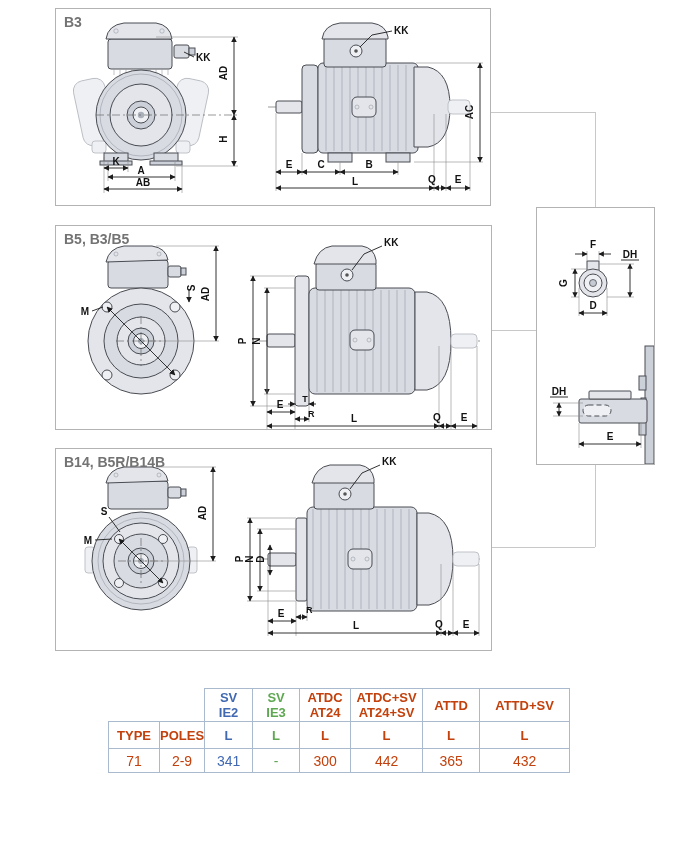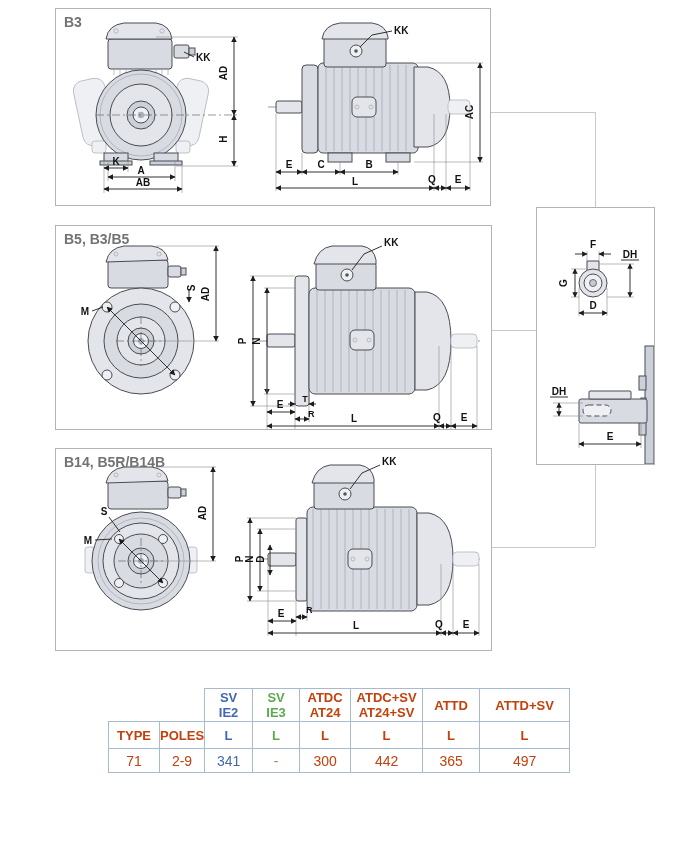--- a/index.html
+++ b/index.html
@@ -426,18 +426,18 @@
       <td>L</td>
     </tr>
     <tr class="r3">
       <td>71</td>
       <td>2-9</td>
       <td class="c-blue">341</td>
       <td class="c-green">-</td>
       <td>300</td>
       <td>442</td>
       <td>365</td>
-      <td>497</td>
+      <td>432</td>
     </tr>
   </tbody>
     </table>
 
 </div>
 
 </body></html>

